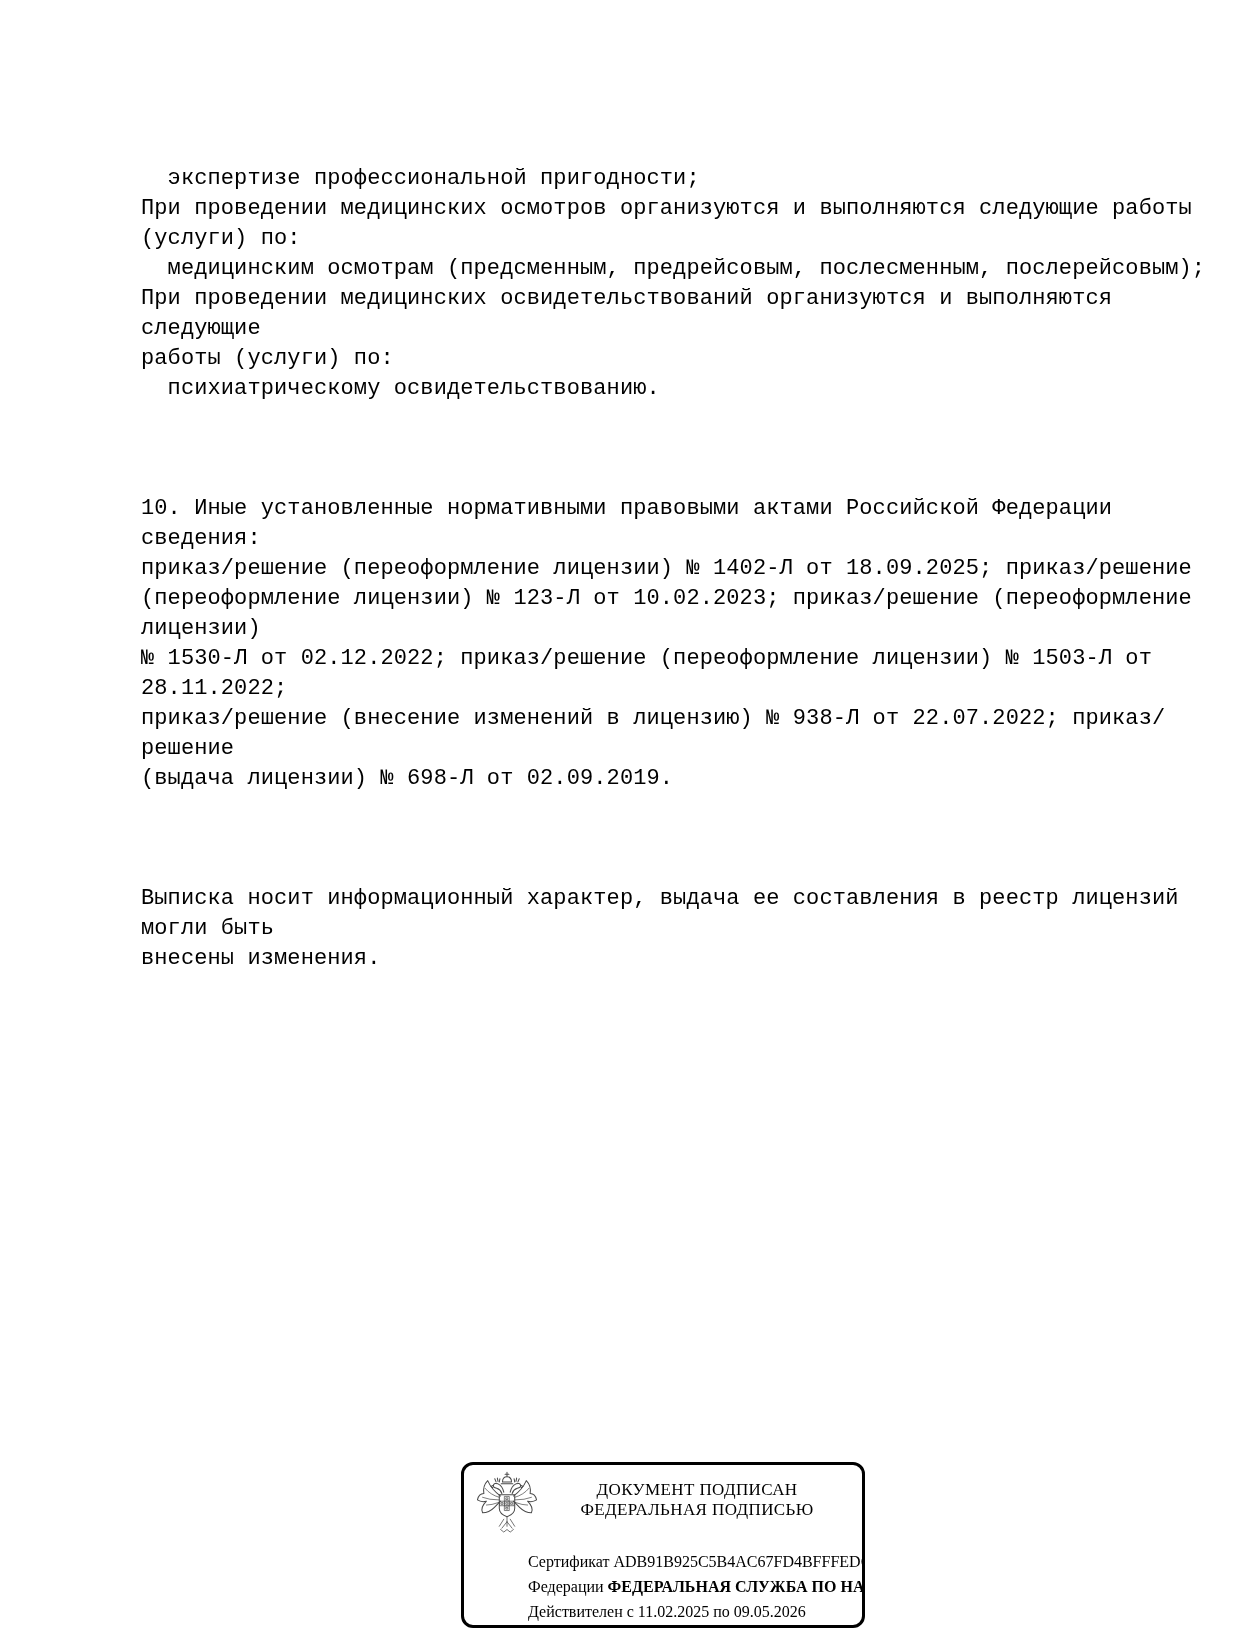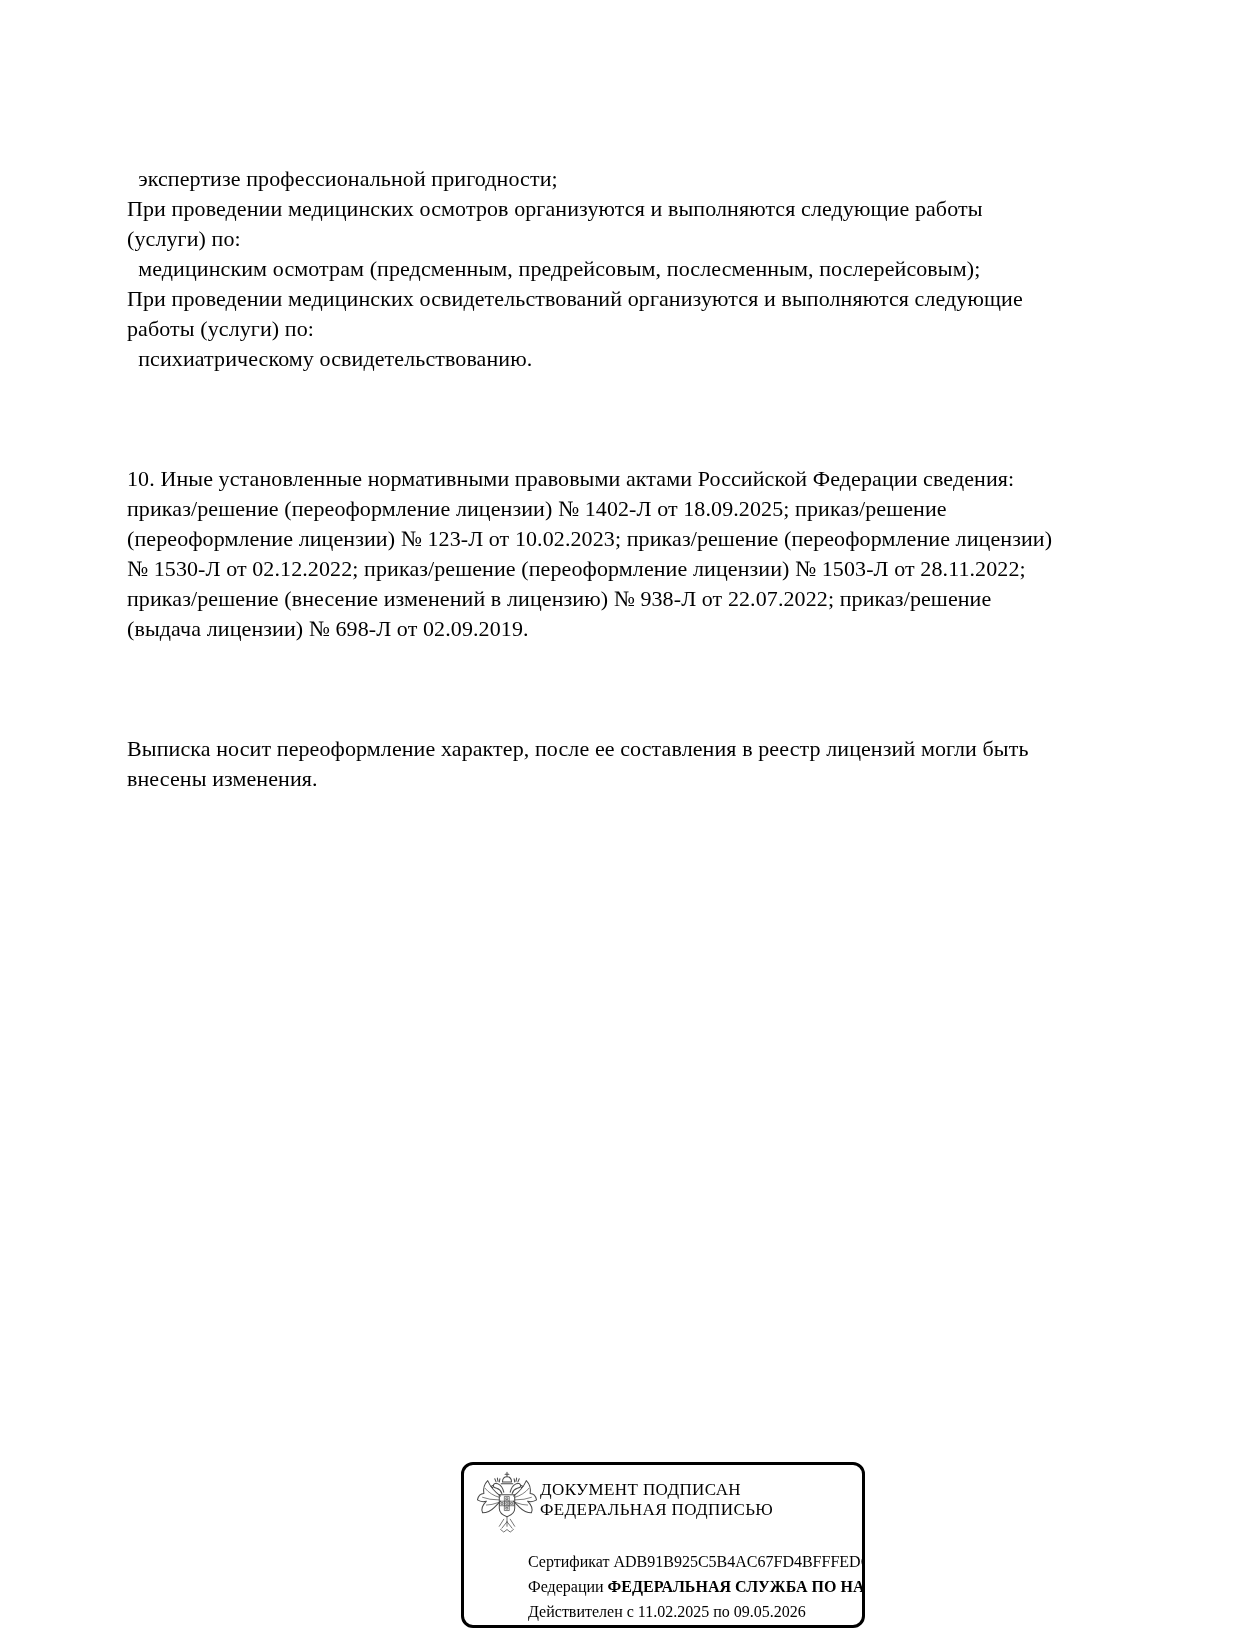--- a/index.html
+++ b/index.html
@@ -11,27 +11,28 @@
     position: relative;
     width: 1240px;
     height: 1650px;
     background: #ffffff;
     color: #000000;
     font-family: "Liberation Serif", "DejaVu Serif", serif;
     overflow: hidden;
   }
   .doc-text {
     position: absolute;
-    left: 127px;
+    left: 141px;
     top: 104px;
     width: 1065px;
     font-size: 22px;
     line-height: 30px;
     white-space: pre-wrap;
     letter-spacing: 0.1px;
+    font-family: Liberation Mono, monospace;
   }
   .para {
     margin: 0 0 30px 0;
   }
   .para:last-child { margin-bottom: 0; }
 
   
   .stamp {
     position: absolute;
     left: 461px;
@@ -49,21 +50,21 @@
     align-items: flex-start;
     padding: 6px 8px 0 10px;
   }
   .emblem { flex: 0 0 auto; }
   .emblem svg { display: block; width: 66px; height: 72px; }
   .stamp-titles {
     flex: 1 1 auto;
     margin-top: 9px;
     font-size: 17px;
     line-height: 20px;
-    text-align: left;
+    text-align: center;
     letter-spacing: 0.4px;
   }
   .stamp-info {
     padding: 6px 12px 0 24px;
     font-size: 16px;
     line-height: 25px;
     margin-left: 40px;
   }
   .info-line { white-space: nowrap; }
   .owner-value { font-weight: 700; }
@@ -80,21 +81,21 @@
   медицинским осмотрам (предсменным, предрейсовым, послесменным, послерейсовым);
 При проведении медицинских освидетельствований организуются и выполняются следующие
 работы (услуги) по:
   психиатрическому освидетельствованию.</div>
     <div class="para">10. Иные установленные нормативными правовыми актами Российской Федерации сведения:
 приказ/решение (переоформление лицензии) № 1402-Л от 18.09.2025; приказ/решение
 (переоформление лицензии) № 123-Л от 10.02.2023; приказ/решение (переоформление лицензии)
 № 1530-Л от 02.12.2022; приказ/решение (переоформление лицензии) № 1503-Л от 28.11.2022;
 приказ/решение (внесение изменений в лицензию) № 938-Л от 22.07.2022; приказ/решение
 (выдача лицензии) № 698-Л от 02.09.2019.</div>
-    <div class="para">Выписка носит переоформление характер, после ее составления в реестр лицензий могли быть
+    <div class="para">Выписка носит информационный характер, выдача ее составления в реестр лицензий могли быть
 внесены изменения.</div>
   </div>
 
   <div class="stamp">
     <div class="stamp-top">
       <span class="emblem">
         <svg viewBox="0 0 100 112" xmlns="http://www.w3.org/2000/svg">
           <g stroke="#4a4a4a" fill="none" stroke-width="1.6" stroke-linecap="round" stroke-linejoin="round">
 
             <path d="M50 2 v6 M47 5 h6"></path>

